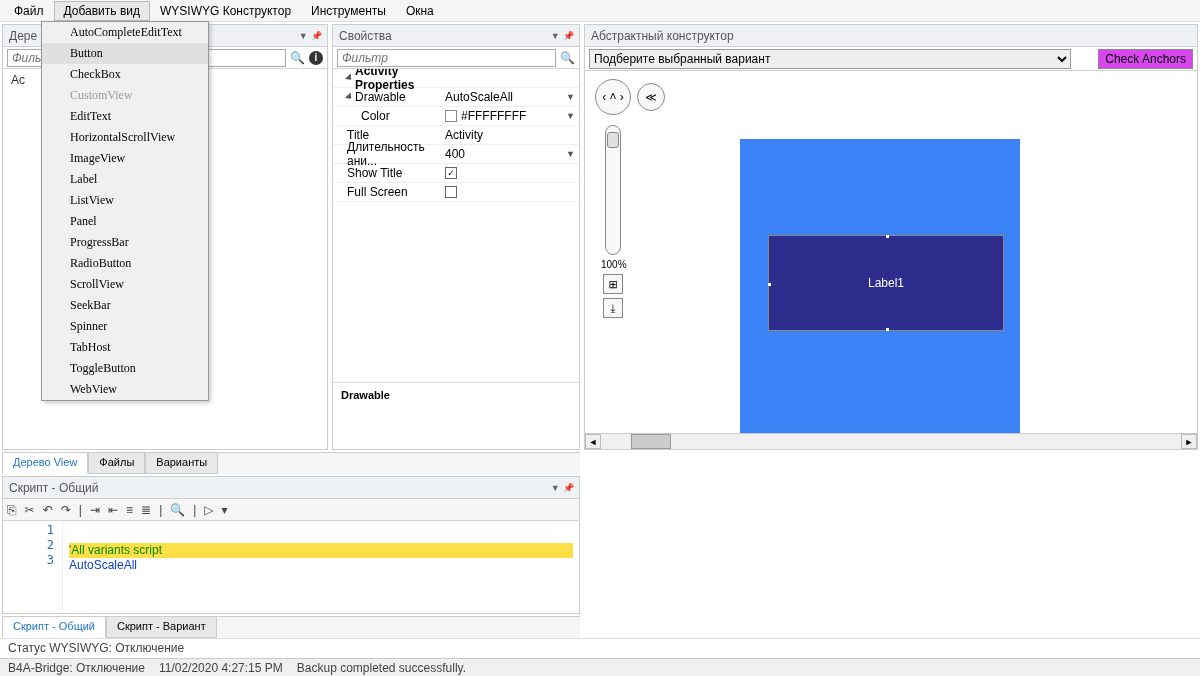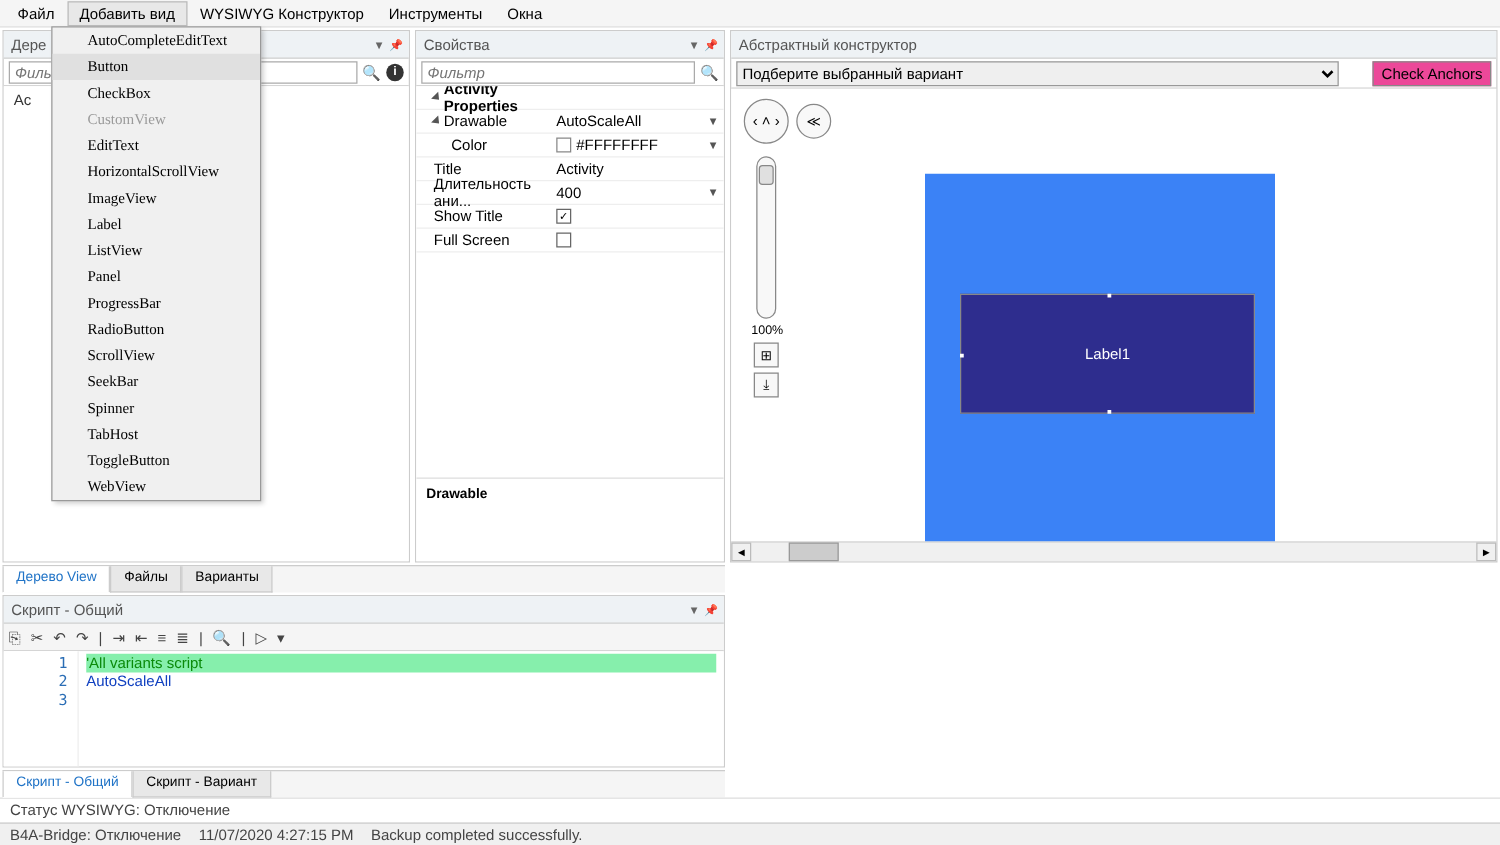--- a/index.html
+++ b/index.html
@@ -36,21 +36,21 @@
 .prow.group .pname { font-weight: bold; }
 .tri { display: inline-block; width: 0; height: 0; border-top: 4px solid transparent; border-bottom: 4px solid transparent; border-left: 5px solid #555; margin-right: 3px; transform: rotate(45deg); }
 .dd-arrow { position: absolute; right: 4px; font-size: 9px; color: #555; }
 .color-swatch { width: 12px; height: 12px; border: 1px solid #888; background: #fff; margin-right: 4px; }
 .chk { width: 12px; height: 12px; border: 1px solid #666; display: inline-flex; align-items: center; justify-content: center; font-size: 9px; }
 .drawable-lbl { padding: 6px 8px; font-weight: bold; font-size: 11px; border-top: 1px solid #ddd; }
 
 .design-pane { flex: 1; }
 .design-controls { height: 24px; display: flex; align-items: center; padding: 0 4px; gap: 4px; border-bottom: 1px solid #d0d0d0; }
 .design-controls select { flex: 1; height: 20px; border: 1px solid #999; }
-.design-controls button { height: 20px; padding: 0 6px; border: 1px solid #888; background: #ec4899; cursor: pointer; margin-left: 23px; }
+.design-controls button { height: 20px; padding: 0 6px; border: 1px solid #888; background: #d946ef; cursor: pointer; margin-left: 23px; }
 
 .canvas-area { flex: 1; background: #fff; position: relative; overflow: hidden; }
 .nav-ctrl { position: absolute; left: 10px; top: 8px; display: flex; gap: 6px; }
 .nav-circle { width: 36px; height: 36px; border: 1px solid #888; border-radius: 50%; background: #f8f8f8; display: flex; align-items: center; justify-content: center; font-size: 12px; cursor: pointer; }
 .nav-circle.small { width: 28px; height: 28px; margin-top: 4px; font-size: 11px; }
 
 .zoom-ctrl { position: absolute; left: 16px; top: 54px; width: 24px; }
 .zoom-track { width: 16px; height: 130px; border: 1px solid #888; border-radius: 8px; background: #f8f8f8; margin: 0 auto; position: relative; }
 .zoom-thumb { width: 12px; height: 16px; background: #e0e0e0; border: 1px solid #888; border-radius: 3px; position: absolute; left: 1px; top: 6px; }
 .zoom-lbl { text-align: center; font-size: 10px; margin-top: 4px; }
@@ -70,21 +70,21 @@
 .tab.active { background: #fff; color: #2174c7; border-bottom: 1px solid #fff; }
 
 .script-section { border: 1px solid #ccc; margin: 2px; }
 .toolbar { height: 22px; background: #f5f5f5; border-bottom: 1px solid #d5d5d5; display: flex; align-items: center; padding: 0 4px; gap: 8px; }
 .toolbar span { cursor: pointer; color: #444; font-size: 12px; }
 .code-area { display: flex; height: 92px; background: #fff; }
 .gutter { width: 60px; text-align: right; padding-right: 8px; color: #2a6db5; background: #fff; border-right: 1px solid #eee; font-family: Consolas, monospace; line-height: 15px; padding-top: 2px; }
 .code { flex: 1; padding: 2px 6px; font-family: Consolas, monospace; line-height: 15px; }
 .code .c1 { color: #0a8a0a; }
 .code .c2 { color: #1040c0; }
-.code .hl { background: #86efac; display: inline-block; width: 100%; }
+.code .hl { background: #fde047; display: inline-block; width: 100%; margin-top: 20px; }
 
 .status1 { height: 20px; background: #fff; border-top: 1px solid #ddd; padding: 2px 8px; font-size: 12px; color: #444; }
 .status2 { height: 20px; background: #f0f0f0; border-top: 1px solid #ccc; padding: 2px 8px; font-size: 11px; color: #444; display: flex; gap: 14px; }
 </style>
 </head>
 <body>
 
 <div class="menubar">
   <div class="mi">Файл</div>
   <div class="mi active">Добавить вид</div>
@@ -291,15 +291,15 @@
 </div>
 
 <div class="tabs-row" style="width:578px;margin-left:2px">
   <div class="tab active">Скрипт - Общий</div>
   <div class="tab">Скрипт - Вариант</div>
 </div>
 
 <div class="status1">Статус WYSIWYG: Отключение</div>
 <div class="status2">
   <span>B4A-Bridge: Отключение</span>
-  <span>11/07/2020 4:27:15 PM</span>
+  <span>11/02/2020 4:27:15 PM</span>
   <span>Backup completed successfully.</span>
 </div>
 
 </body></html>

